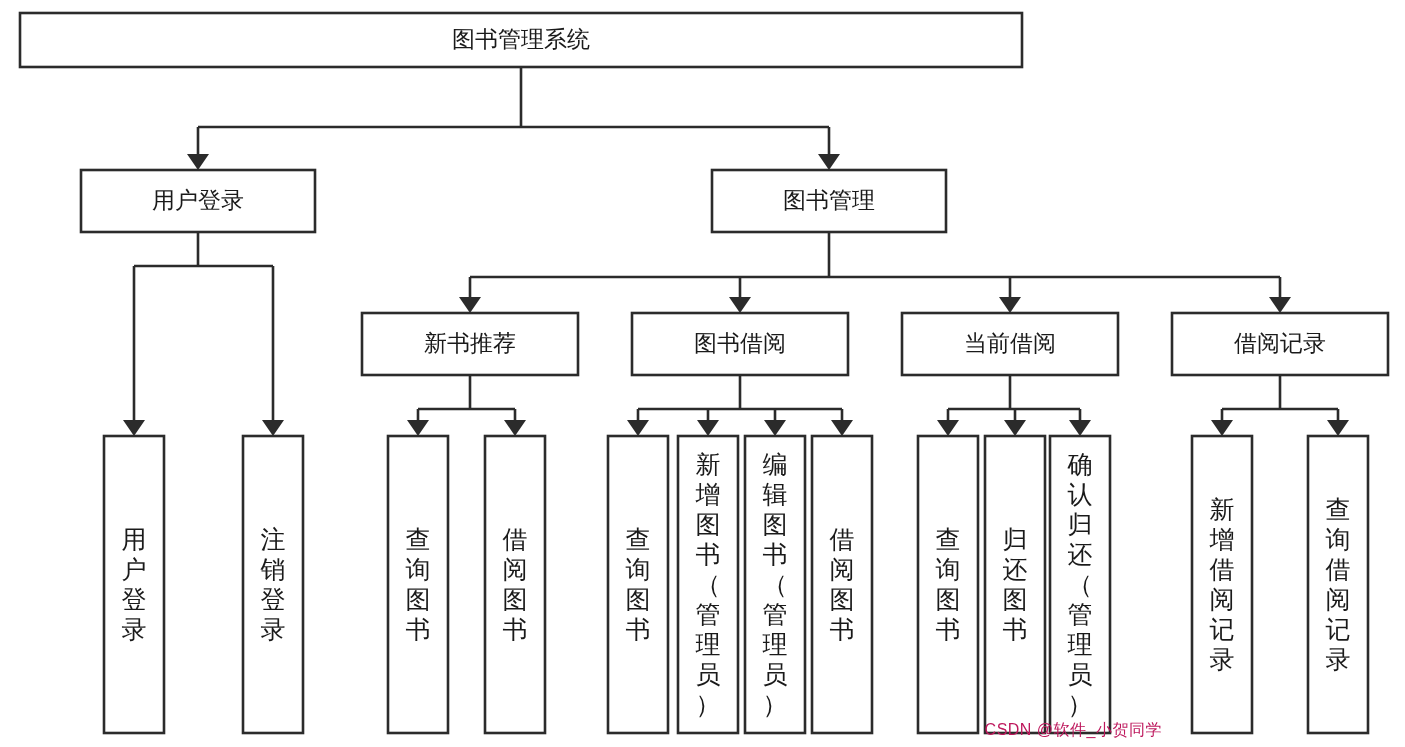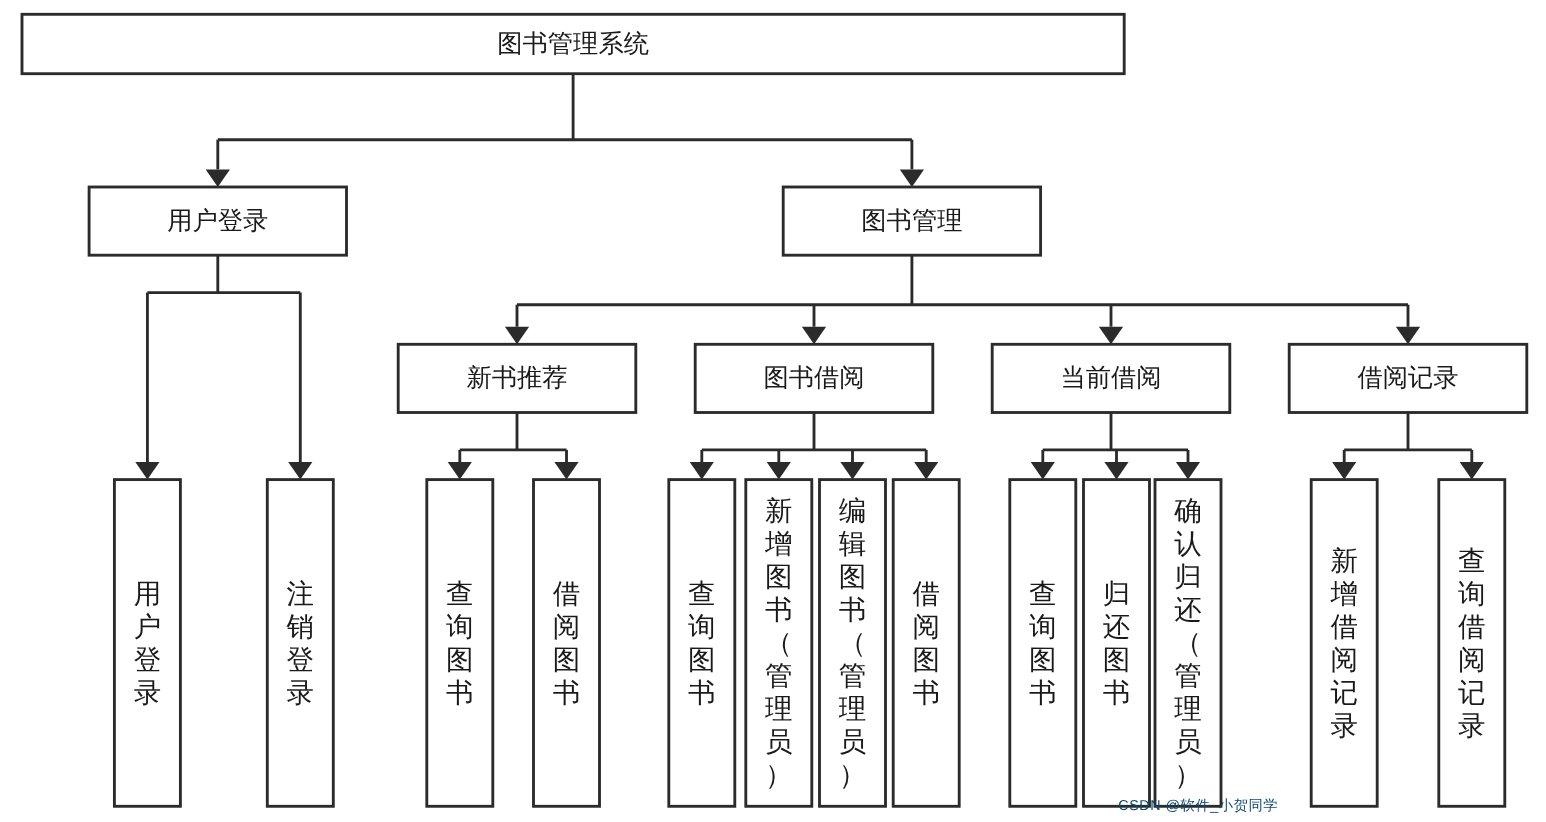--- a/index.html
+++ b/index.html
@@ -53,22 +53,22 @@
   }
   .arrow-head {
     fill: #2b2b2b;
     stroke: none;
   }
   .watermark {
     position: absolute;
     right: 14px;
     bottom: 6px;
     font-family: "Liberation Sans", sans-serif;
-    font-size: 13px;
-    color: #0c4a6e;
+    font-size: 16px;
+    color: #be185d;
     letter-spacing: 0.5px;
     white-space: nowrap;
     user-select: none;
   }
 </style>
 </head>
 <body>
 
 <div id="diagram-root">
   <svg id="flowchart" width="1405" height="747" viewBox="0 0 1405 747">

